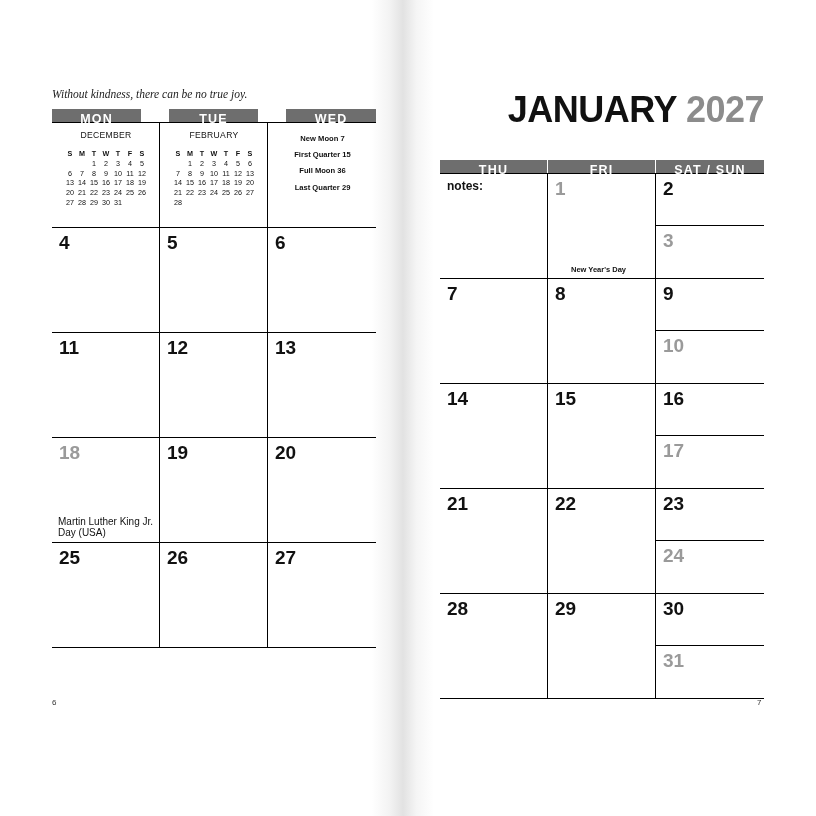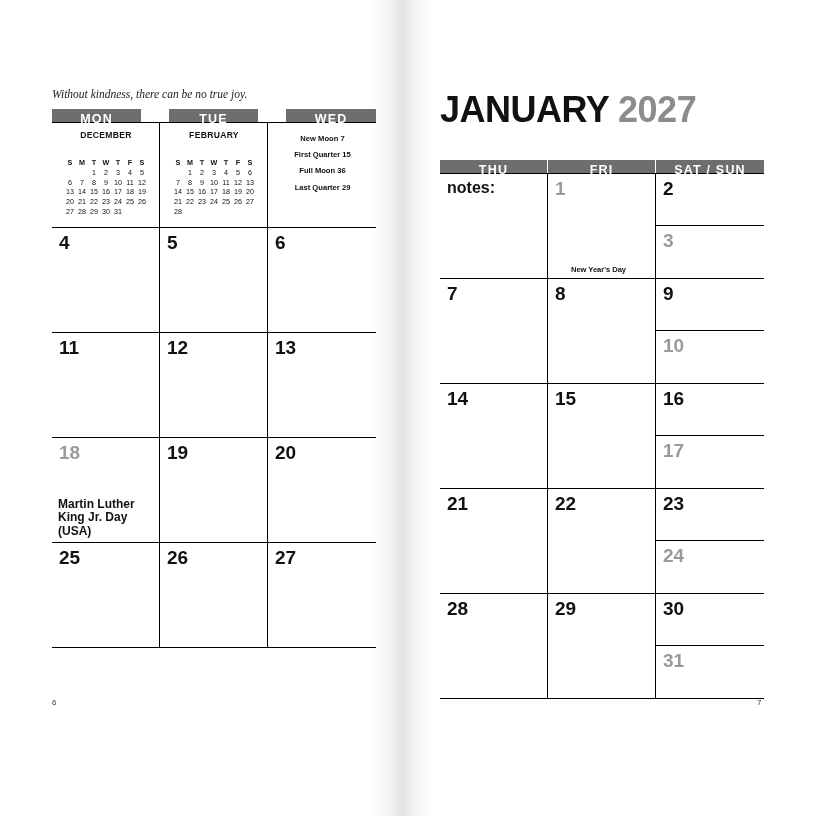--- a/index.html
+++ b/index.html
@@ -104,39 +104,39 @@
     font-weight: bold;
     color: #111111;
     line-height: 1;
   }
   .daynum.grey { color: #9a9a9a; }
   .event {
     position: absolute;
     bottom: 4px;
     left: 6px;
     right: 4px;
-    font-size: 12px;
-    font-weight: bold;
+    font-size: 10px;
+    font-weight: normal;
     color: #111;
     line-height: 1.1;
   }
 
   
   .mini {
     font-size: 7.2px;
     color: #111;
     text-align: center;
     line-height: 1.32;
     padding-top: 2px;
   }
   .mini .mtitle {
-    font-weight: bold;
+    font-weight: normal;
     font-size: 8.6px;
     letter-spacing: 0.3px;
-    margin-bottom: 17px;
+    margin-bottom: 8px;
     text-align: center;
   }
   .mini table {
     border-collapse: collapse;
     margin: 0 auto;
     font-size: 7.2px;
   }
   .mini td, .mini th {
     width: 12px;
     padding: 0;
@@ -168,21 +168,21 @@
   .right-page {
     position: absolute;
     left: 440px;
     top: 92px;
     width: 324px;
   }
   .month-title {
     font-size: 36px;
     font-weight: bold;
     letter-spacing: -0.5px;
-    text-align: left;
+    text-align: right;
     color: #111;
     line-height: 1;
     padding-bottom: 8px;
   }
   .month-title .yr { color: #8c8c8c; }
 
   .hdr-row-r { display: flex; }
   .hdr-cell-r {
     background: #6e6e6e;
     color: #ffffff;
@@ -219,21 +219,21 @@
   .cell-r.last { border-right: 0; padding: 0; }
   .halfcell {
     height: 52px;
     box-sizing: border-box;
     border-bottom: 1px solid #000;
     padding: 5px 6px 0 7px;
     position: relative;
   }
   .halfcell.bottom { border-bottom: 0; height: 52px; }
   .notes-label {
-    font-size: 16px;
+    font-size: 12px;
     font-weight: bold;
     color: #111;
   }
   .event-r {
     position: absolute;
     bottom: 4px;
     left: 0;
     right: 6px;
     text-align: center;
     font-size: 7.5px;

